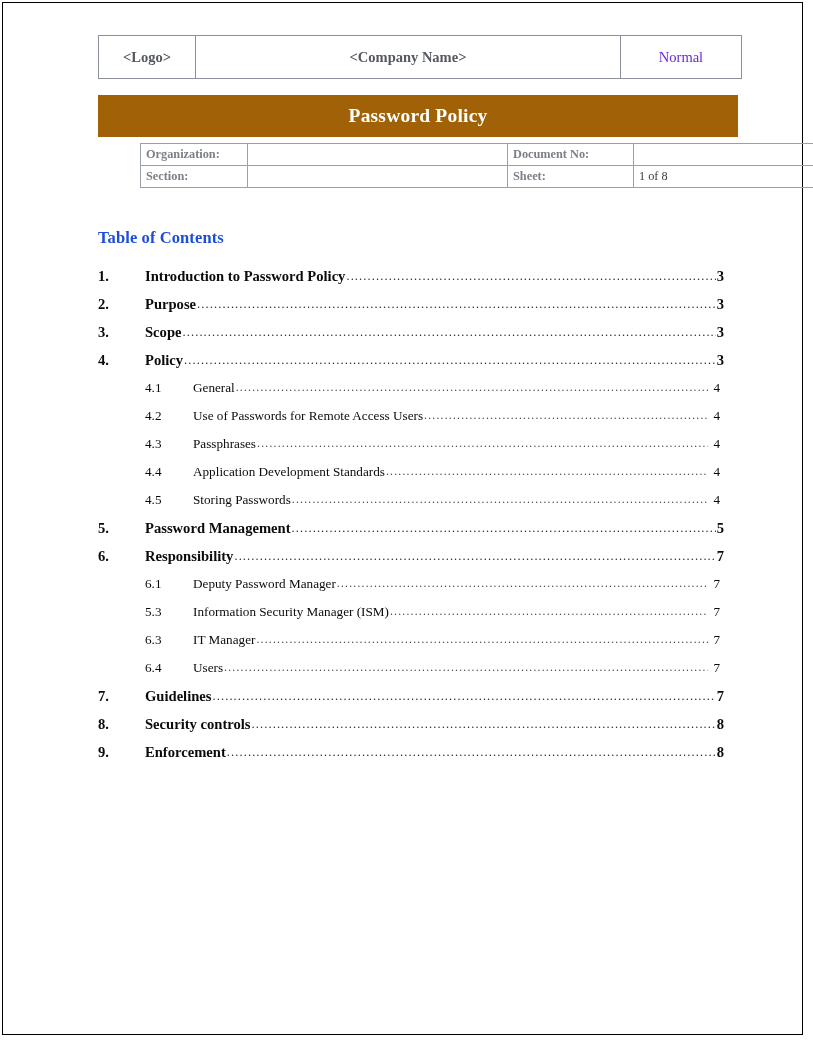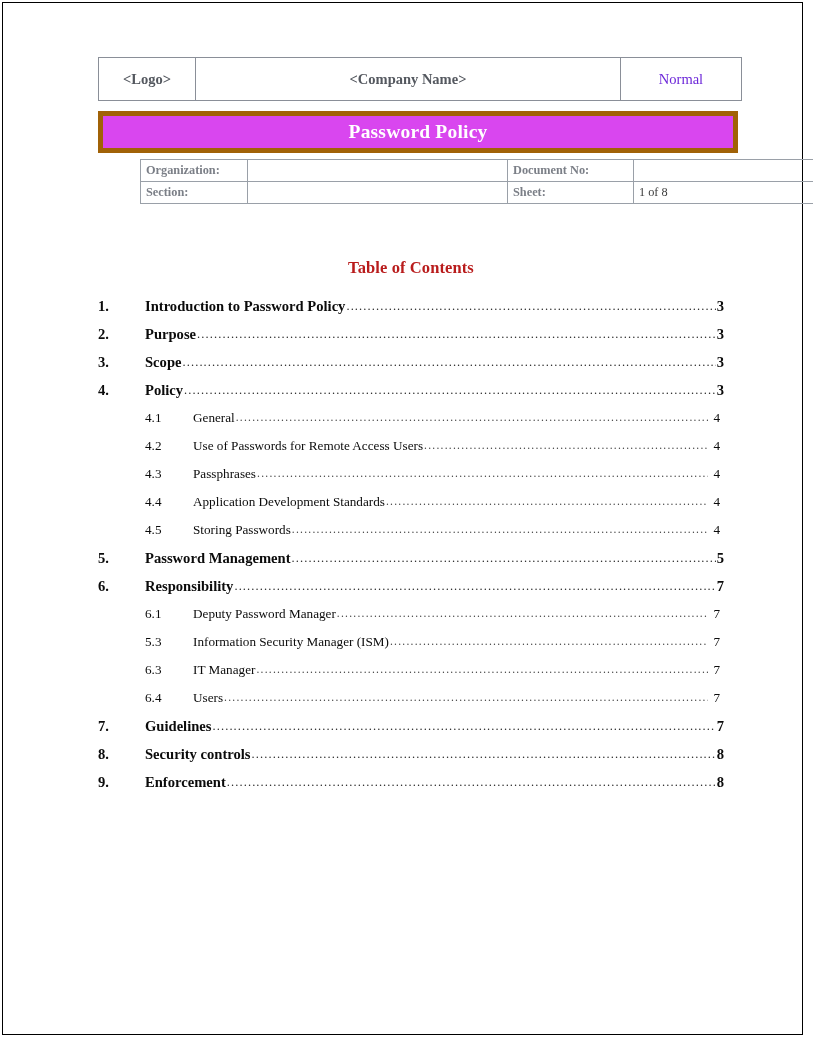--- a/index.html
+++ b/index.html
@@ -22,21 +22,21 @@
     width: 801px;
     height: 1033px;
     background: #ffffff;
     border: 1px solid #000000;
     box-sizing: border-box;
   }
 
   #content {
     position: absolute;
     left: 95px;
-    top: 54px;
+    top: 32px;
     width: 626px;
   }
 
   
   .hdr-table {
     border-collapse: collapse;
     table-layout: fixed;
     width: 640px;
     margin: 0;
   }
@@ -63,27 +63,27 @@
   .cell-normal {
     width: 120px;
     text-align: center;
     font-size: 14.5px;
     color: #6d28d9;
   }
 
   .title-band {
     width: 640px;
     height: 42px;
-    background: #d946ef;
-    border: 5px solid #a16207;
+    background: #a16207;
+    border: 3px solid #a16207;
     box-sizing: border-box;
     display: flex;
     align-items: center;
     justify-content: center;
-    margin-top: 10px;
+    margin-top: 16px;
   }
   .title-band-text {
     color: #ffffff;
     font-weight: bold;
     font-size: 19.5px;
     letter-spacing: 0.2px;
   }
 
   
   .meta-table {
@@ -116,25 +116,25 @@
     white-space: nowrap;
   }
   .meta-value {
     width: 178px;
     color: #3b3b3b;
     font-size: 12.6px;
   }
 
   
   .toc-title {
-    text-align: center;
+    text-align: left;
     font-weight: bold;
     font-size: 16.5px;
-    color: #b91c1c;
-    margin-top: 54px;
+    color: #1d4ed8;
+    margin-top: 40px;
     letter-spacing: 0.1px;
   }
 
   .toc {
     margin-top: 20px;
     width: 626px;
   }
 
   .toc-row {
     display: flex;

